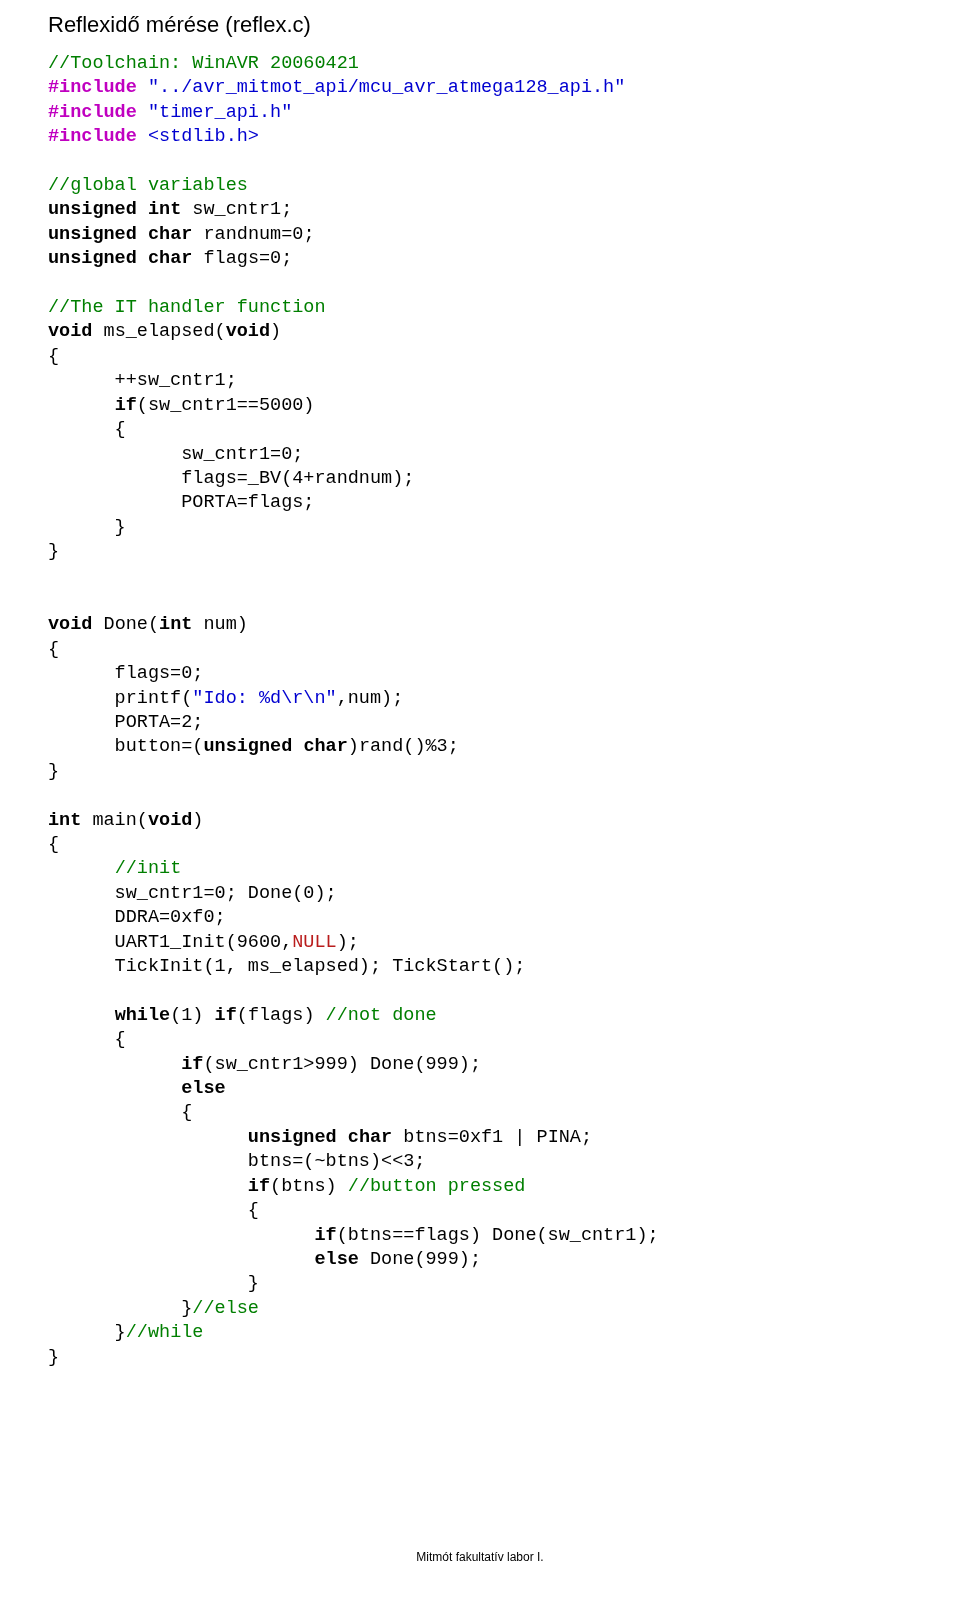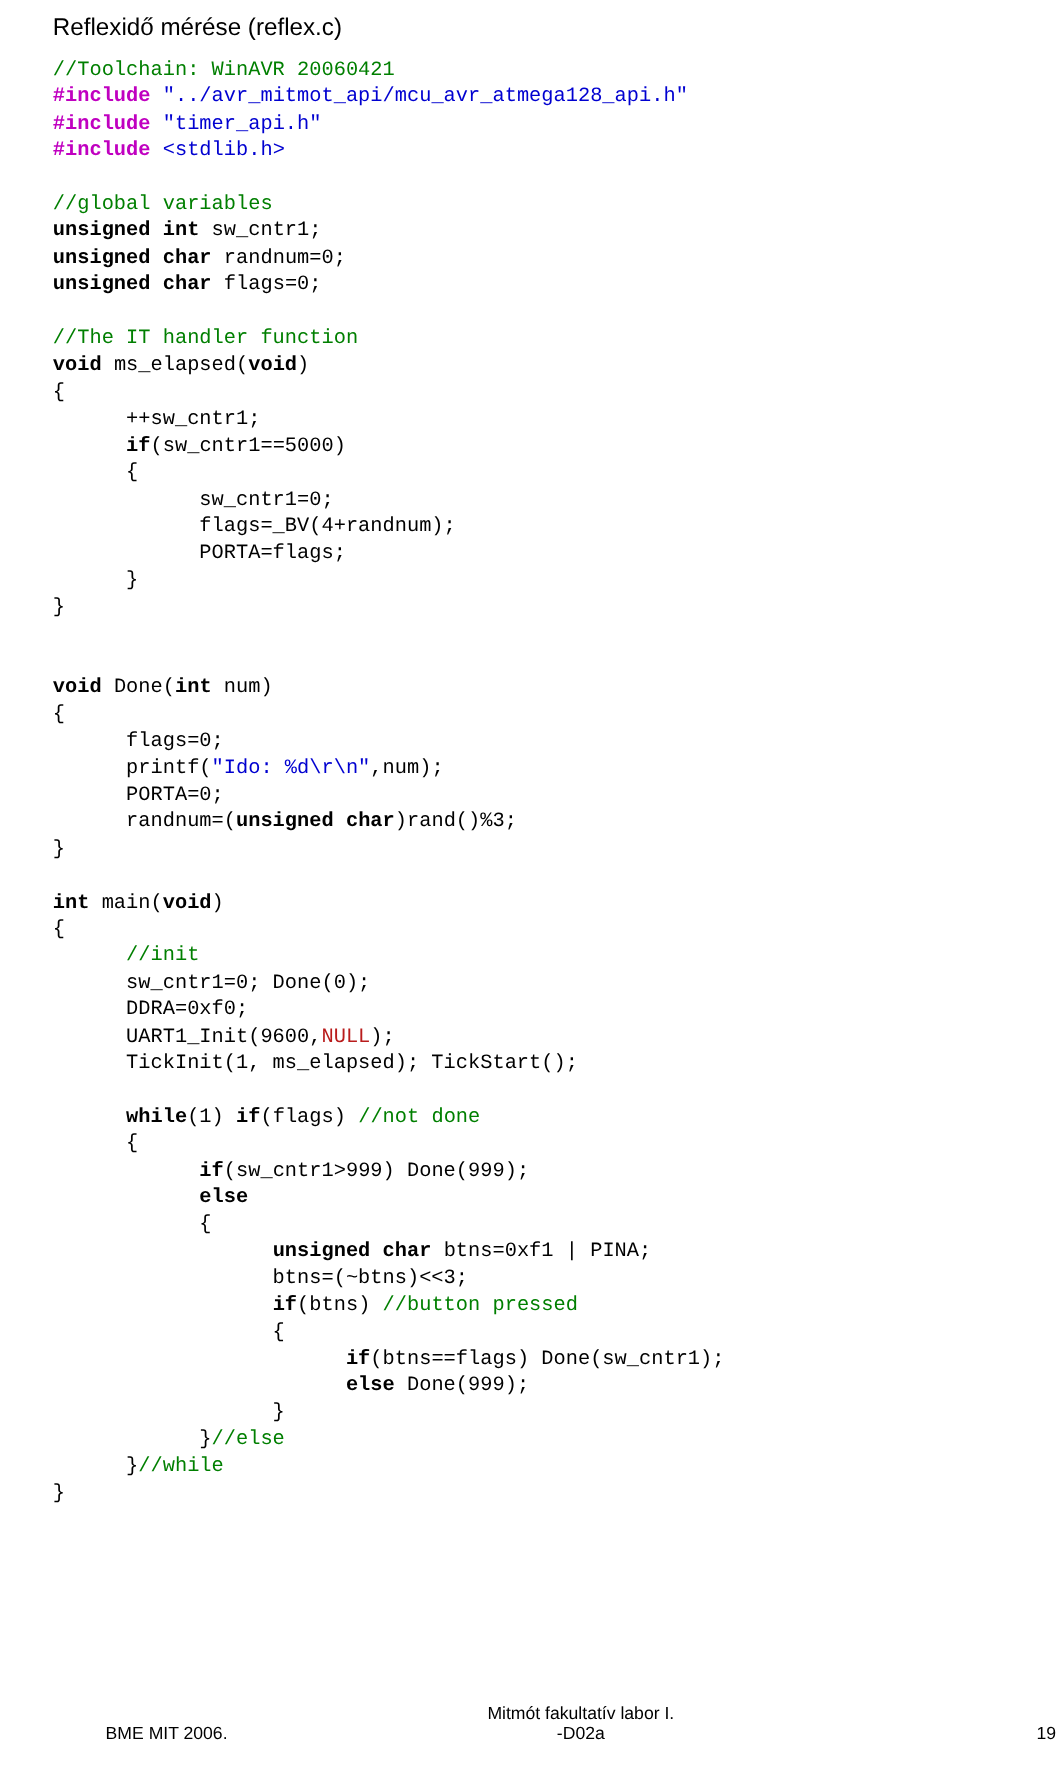--- a/index.html
+++ b/index.html
@@ -28,24 +28,23 @@
   }
   .c  { color: #007f00; } 
   .pp { color: #c000c0; font-weight: bold; } 
   .s  { color: #0000d0; } 
   .k  { color: #000; font-weight: bold; } 
   .n  { color: #b91c1c; } 
 
   .footer {
     margin-top: 180px;
     width: 100%;
-    font-size: 16px;
+    font-size: 12px;
     text-align: center;
     color: #000;
-    margin-left: 48px;
   }
   .footer-row {
     display: flex;
     justify-content: space-between;
     align-items: baseline;
   }
   .footer-row .left { text-align: left; flex:1; }
   .footer-row .center { text-align: center; flex:1; }
   .footer-row .right { text-align: right; flex:1; }
   .footer a { color: #0000d0; text-decoration: underline; }
@@ -77,22 +76,22 @@
 <span>            flags=_BV(4+randnum);</span>
 <span>            PORTA=flags;</span>
 <span>      }</span>
 <span>}</span>
 
 
 <span class="k">void</span><span> Done(</span><span class="k">int</span><span> num)</span>
 <span>{</span>
 <span>      flags=0;</span>
 <span>      printf(</span><span class="s">"Ido: %d\r\n"</span><span>,num);</span>
-<span>      PORTA=0;</span>
-<span>      randnum=(</span><span class="k">unsigned</span><span> </span><span class="k">char</span><span>)rand()%3;</span>
+<span>      PORTA=2;</span>
+<span>      button=(</span><span class="k">unsigned</span><span> </span><span class="k">char</span><span>)rand()%3;</span>
 <span>}</span>
 
 <span class="k">int</span><span> main(</span><span class="k">void</span><span>)</span>
 <span>{</span>
 <span>      </span><span class="c">//init</span>
 <span>      sw_cntr1=0; Done(0);</span>
 <span>      DDRA=0xf0;</span>
 <span>      UART1_Init(9600,</span><span class="n">NULL</span><span>);</span>
 <span>      TickInit(1, ms_elapsed); TickStart();</span>
 
@@ -107,20 +106,15 @@
 <span>                  {</span>
 <span>                        </span><span class="k">if</span><span>(btns==flags) Done(sw_cntr1);</span>
 <span>                        </span><span class="k">else</span><span> Done(999);</span>
 <span>                  }</span>
 <span>            }</span><span class="c">//else</span>
 <span>      }</span><span class="c">//while</span>
 <span>}</span></pre>
 
   <div class="footer">
     <div>Mitmót fakultatív labor I.</div>
-    <div class="footer-row">
-      <span class="left">BME MIT 2006.</span>
-      <span class="center">-D02a</span>
-      <span class="right">19</span>
-    </div>
   </div>
 
 </div>
 
 </body></html>

